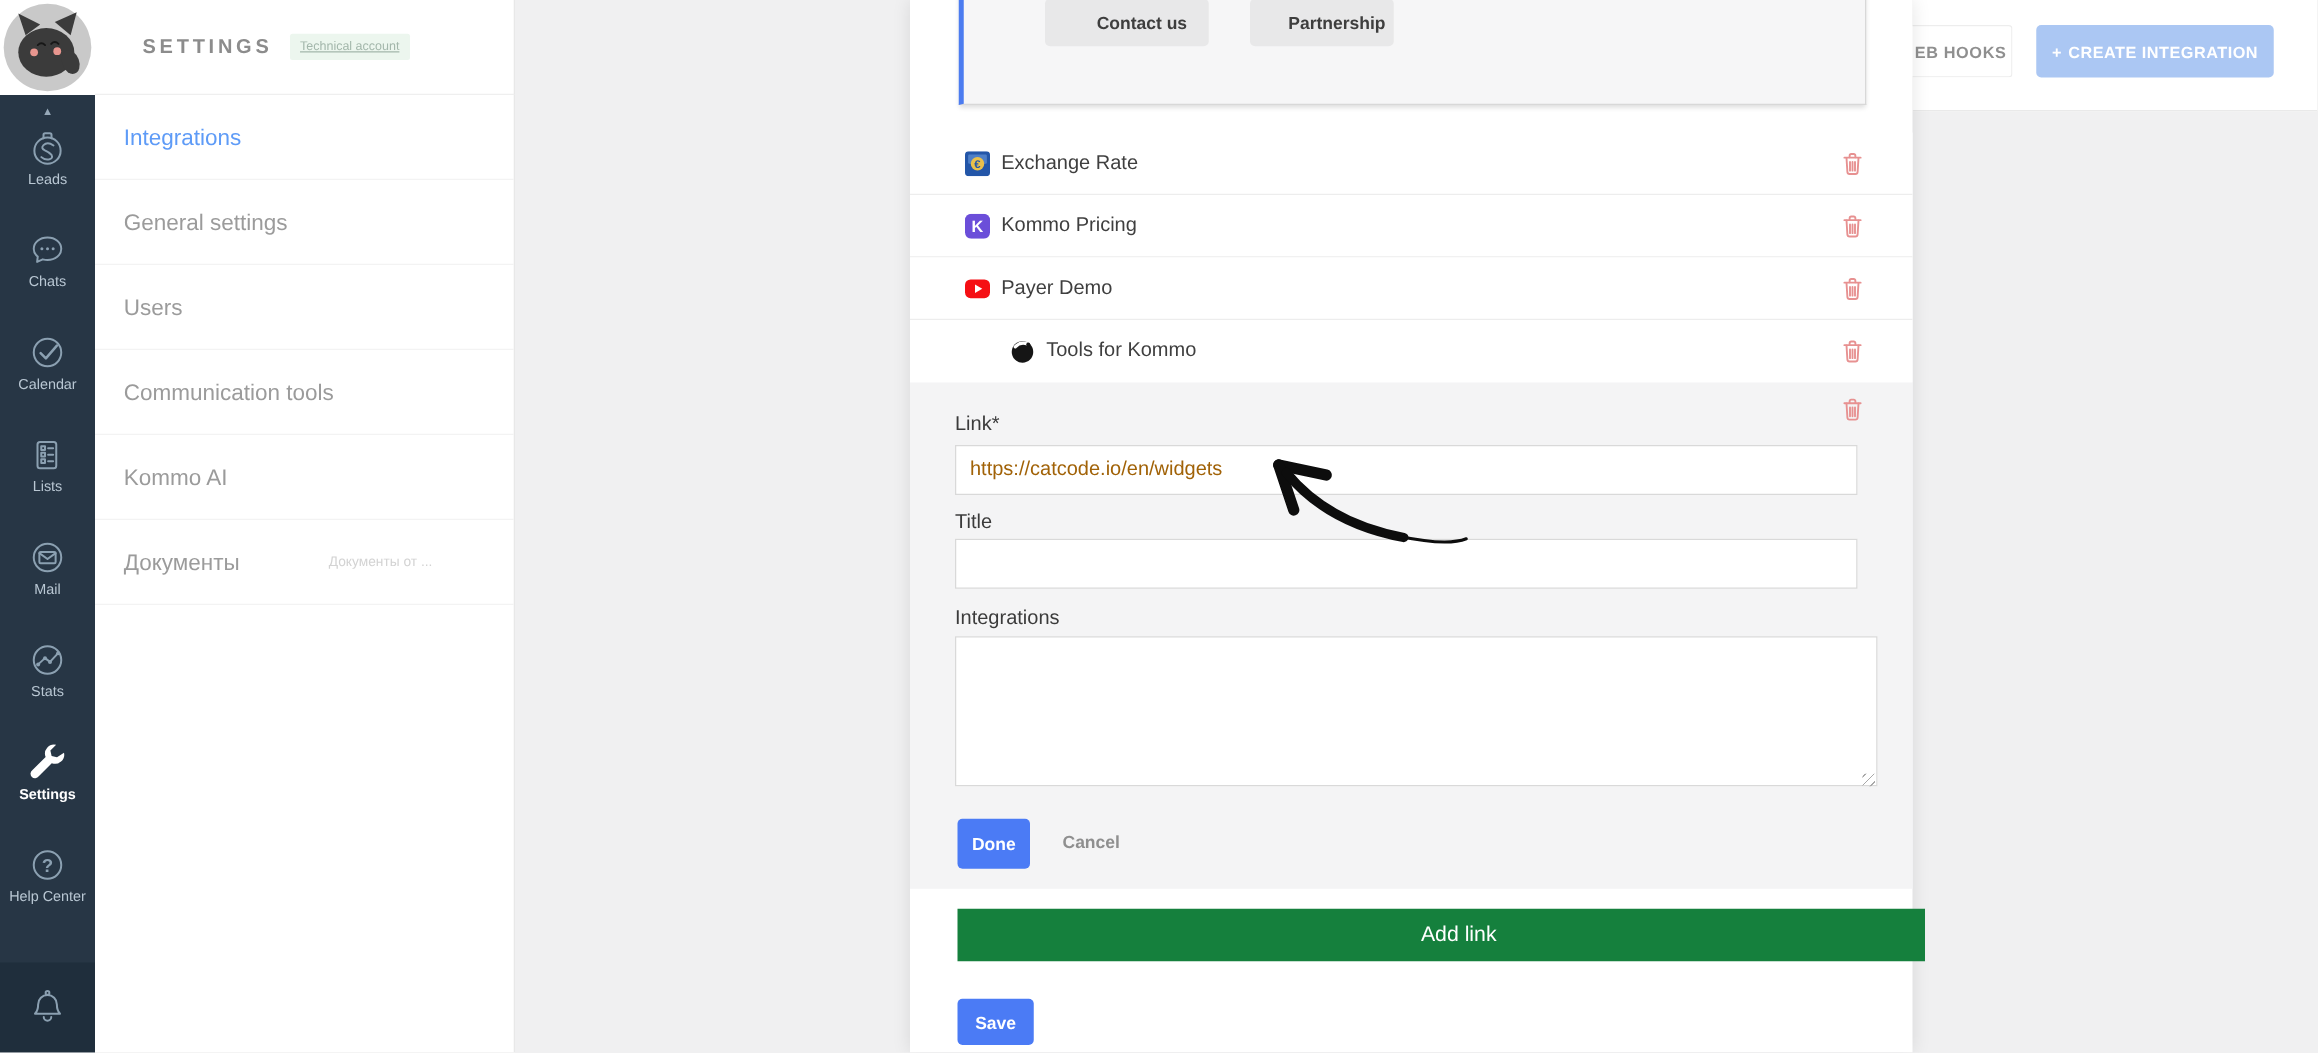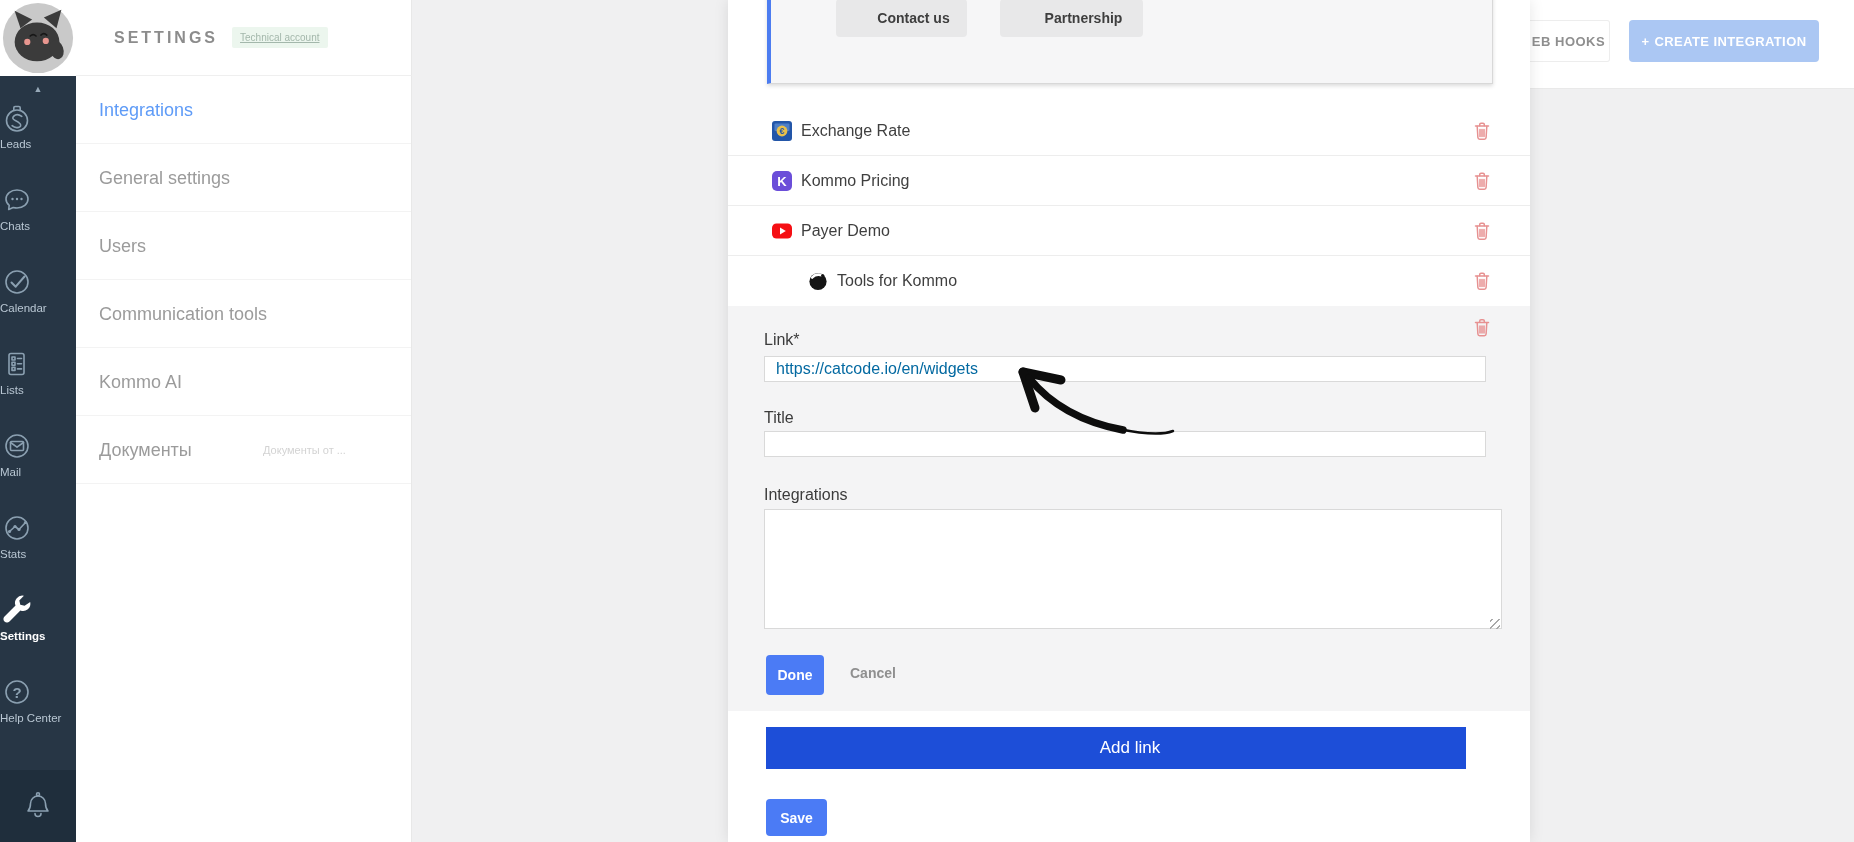--- a/index.html
+++ b/index.html
@@ -6,21 +6,21 @@
   html,body { width:1854px; height:842px; overflow:hidden;
     font-family:"Liberation Sans","DejaVu Sans",sans-serif;
     background:#f0f0f1; position:relative; }
 
   
   .avatar-box { position:absolute; left:0; top:0; width:76px; height:76px; background:#fff; display:flex; align-items:center; justify-content:center; z-index:5;}
 
   
   .sidebar { position:absolute; left:0; top:76px; width:76px; height:766px; background:#273645; z-index:5;}
   .scroll-up { text-align:center; color:#97a9b8; font-size:9px; padding-top:8px; height:20px; cursor:pointer;}
-  .nav-item { height:82px; display:flex; flex-direction:column; padding-top:5px; cursor:pointer;}
+  .nav-item { height:82px; display:flex; flex-direction:column; align-items:center; padding-top:5px; cursor:pointer;}
   .nav-ic { width:34px; height:34px; display:block;}
   .nav-ic svg { width:34px; height:34px; display:block; stroke:#8ba0b1; fill:none; stroke-width:1.6; stroke-linecap:round; stroke-linejoin:round;}
   .nav-label { font-size:11.5px; color:#b9c7d3; margin-top:3px; white-space:nowrap;}
   .nav-item.active .nav-label { color:#ffffff; font-weight:bold;}
   .bell-box { position:absolute; bottom:0; left:0; width:76px; height:72px; background:#1f2e3c; display:flex; align-items:center; justify-content:center; cursor:pointer;}
   .bell-box svg { width:36px; height:36px; stroke:#8ba0b1; fill:none; stroke-width:1.6; stroke-linecap:round; stroke-linejoin:round;}
 
   
   .app-header { position:absolute; left:76px; top:0; width:336px; height:76px; background:#fff; border-bottom:1px solid #efefef; border-right:1px solid #e8e8e8; display:flex; align-items:center; padding-left:38px; z-index:4;}
   .app-title { font-size:16px; font-weight:bold; color:#8c8c8c; letter-spacing:3px;}
@@ -34,45 +34,45 @@
   .right-header { position:absolute; left:1530px; top:0; width:324px; height:89px; background:#fff; border-bottom:1px solid #e9e9e9; z-index:1;}
   .webhooks-btn { position:absolute; left:-2px; top:20px; height:42px; width:82px; background:#fff; border:1px solid #ededed; border-left:none; border-radius:0 3px 3px 0; font-size:13px; font-weight:bold; color:#8f8f8f; letter-spacing:.5px; display:flex; align-items:center; justify-content:center; cursor:pointer; white-space:nowrap;}
   .create-btn { position:absolute; left:99px; top:20px; height:42px; width:190px; background:#abc7f3; border-radius:4px; color:#fff; font-size:13px; font-weight:bold; letter-spacing:.4px; display:flex; align-items:center; justify-content:center; gap:5px; cursor:pointer; white-space:nowrap;}
 
   
   .modal { position:absolute; left:728px; top:0; width:802px; height:842px; background:#fff; box-shadow:0 0 14px rgba(0,0,0,.10); z-index:3;}
 
   .tabs-box { position:absolute; left:39px; top:-20px; width:726px; height:104px; background:#f6f6f7; border:1px solid #d8d8d8; border-left:4px solid #4c7cf0; box-shadow:0 2px 4px rgba(0,0,0,.14);}
   .tab-btn { position:absolute; top:18px; height:38px; background:#e8e8e9; border-radius:4px; font-weight:bold; font-size:14px; color:#3e3e3e; display:flex; align-items:center; justify-content:center; cursor:pointer;padding-left:24px;}
   .tab-contact { left:65px; width:131px;}
-  .tab-partner { left:229px; width:143px;}
+  .tab-partner { left:229px; width:115px;}
 
   .links { position:absolute; top:106px; left:0; width:100%;}
   .link-row { height:50px; display:flex; align-items:center; padding-left:44px; border-bottom:1px solid #ededed; position:relative; background:#fff; cursor:pointer;}
   .link-row:last-child { border-bottom:none;margin-left:36px;}
   .li-ic { width:20px; height:20px; display:block;}
   .li-ic svg { width:20px; height:20px; display:block;}
   .li-title { margin-left:9px; font-size:16px; color:#3f3f3f;}
   .trash-btn { position:absolute; right:40px; top:50%; transform:translateY(-50%); width:16px; height:19px; cursor:pointer;}
   .trash-btn svg { width:16px; height:19px; display:block; stroke:#e79191; fill:none; stroke-width:1.5; stroke-linecap:round; stroke-linejoin:round;}
 
   .form-sec { position:absolute; top:306px; left:0; width:100%; height:405px; background:#f4f4f5;}
   .form-trash { position:absolute; right:40px; top:12px; width:16px; height:19px; cursor:pointer;}
   .form-trash svg { width:16px; height:19px; display:block; stroke:#e79191; fill:none; stroke-width:1.5; stroke-linecap:round; stroke-linejoin:round;}
   .f-label { position:absolute; left:36px; font-size:16px; color:#3b3b3b;}
   .lbl-link { top:25px;} .lbl-title { top:103px;} .lbl-desc { top:180px;}
-  .f-input { position:absolute; left:36px; right:44px; height:26px; border:1px solid #d9d9d9; background:#fff; font-size:16px; color:#0369a1; padding:0 11px; outline:none; font-family:inherit;}
+  .f-input { position:absolute; left:36px; right:44px; height:40px; border:1px solid #d9d9d9; background:#fff; font-size:16px; color:#a16207; padding:0 11px; outline:none; font-family:inherit;}
   .inp-link { top:50px;} .inp-title { top:125px;}
   .f-ta { position:absolute; left:36px; right:28px; top:203px; height:120px; border:1px solid #d9d9d9; background:#fff; font-size:16px; color:#414141; padding:8px 11px; outline:none; resize:none; font-family:inherit;}
   .ta-grip { position:absolute; right:30px; top:313px; width:10px; height:10px; pointer-events:none;
     background:repeating-linear-gradient(-45deg, transparent 0 2px, #a9a9a9 2px 3px, transparent 3px 5px);}
   .done-btn { position:absolute; left:38px; top:349px; width:58px; height:40px; background:#4b7bf5; border-radius:4px; color:#fff; font-weight:bold; font-size:14px; display:flex; align-items:center; justify-content:center; cursor:pointer;}
   .cancel-btn { position:absolute; left:122px; top:349px; height:36px; display:flex; align-items:center; color:#8f8f8f; font-weight:bold; font-size:14px; cursor:pointer;}
 
-  .add-link { position:absolute; left:38px; top:727px; width:700px; height:42px; background:#1d4ed8; color:#fff; font-size:17px; display:flex; align-items:center; justify-content:center; cursor:pointer;padding-left:28px;}
+  .add-link { position:absolute; left:38px; top:727px; width:774px; height:42px; background:#15803d; color:#fff; font-size:17px; display:flex; align-items:center; justify-content:center; cursor:pointer;padding-left:28px;}
   .save-btn { position:absolute; left:38px; top:799px; width:61px; height:37px; background:#4b7bf5; border-radius:4px; color:#fff; font-weight:bold; font-size:14px; display:flex; align-items:center; justify-content:center; cursor:pointer;}
 
   .arrow-svg { position:absolute; left:287px; top:364px; width:165px; height:92px; pointer-events:none; z-index:6;}
 </style>
 </head>
 <body>
 
 <div class="avatar-box">
   <svg width="74" height="74" viewBox="0 0 76 76">
     <circle cx="38" cy="38" r="36" fill="#c9c9c9"></circle>

